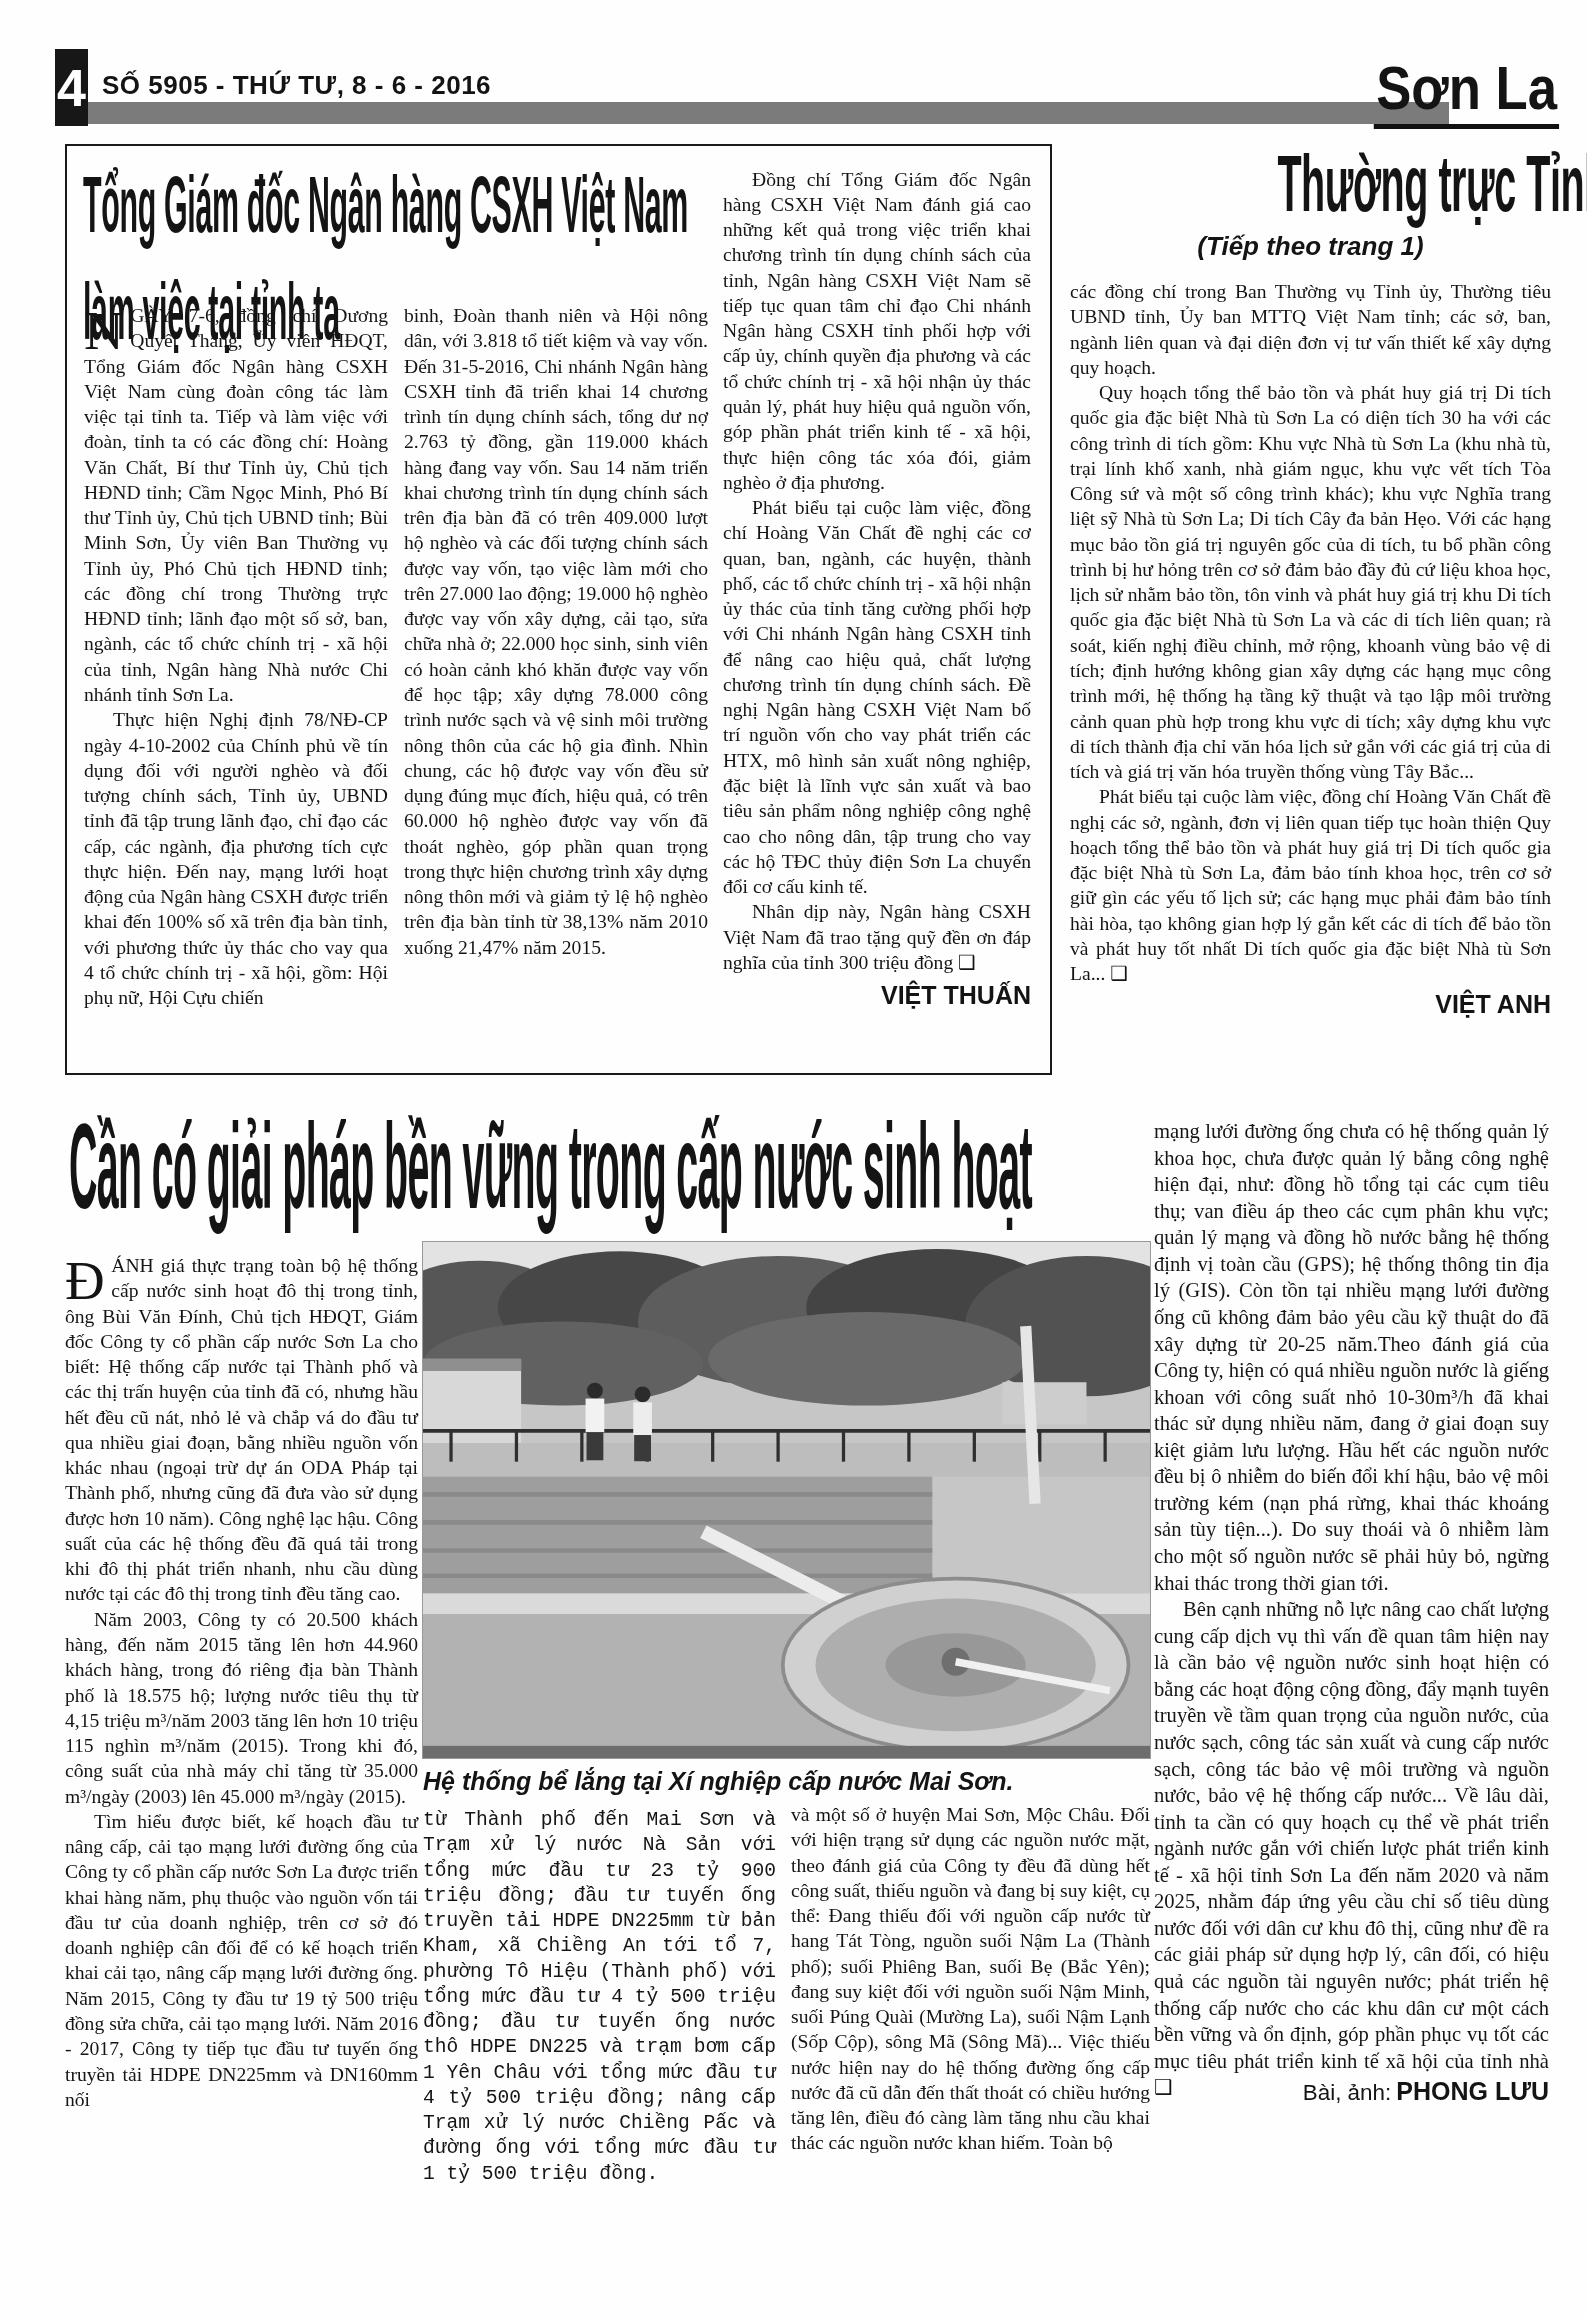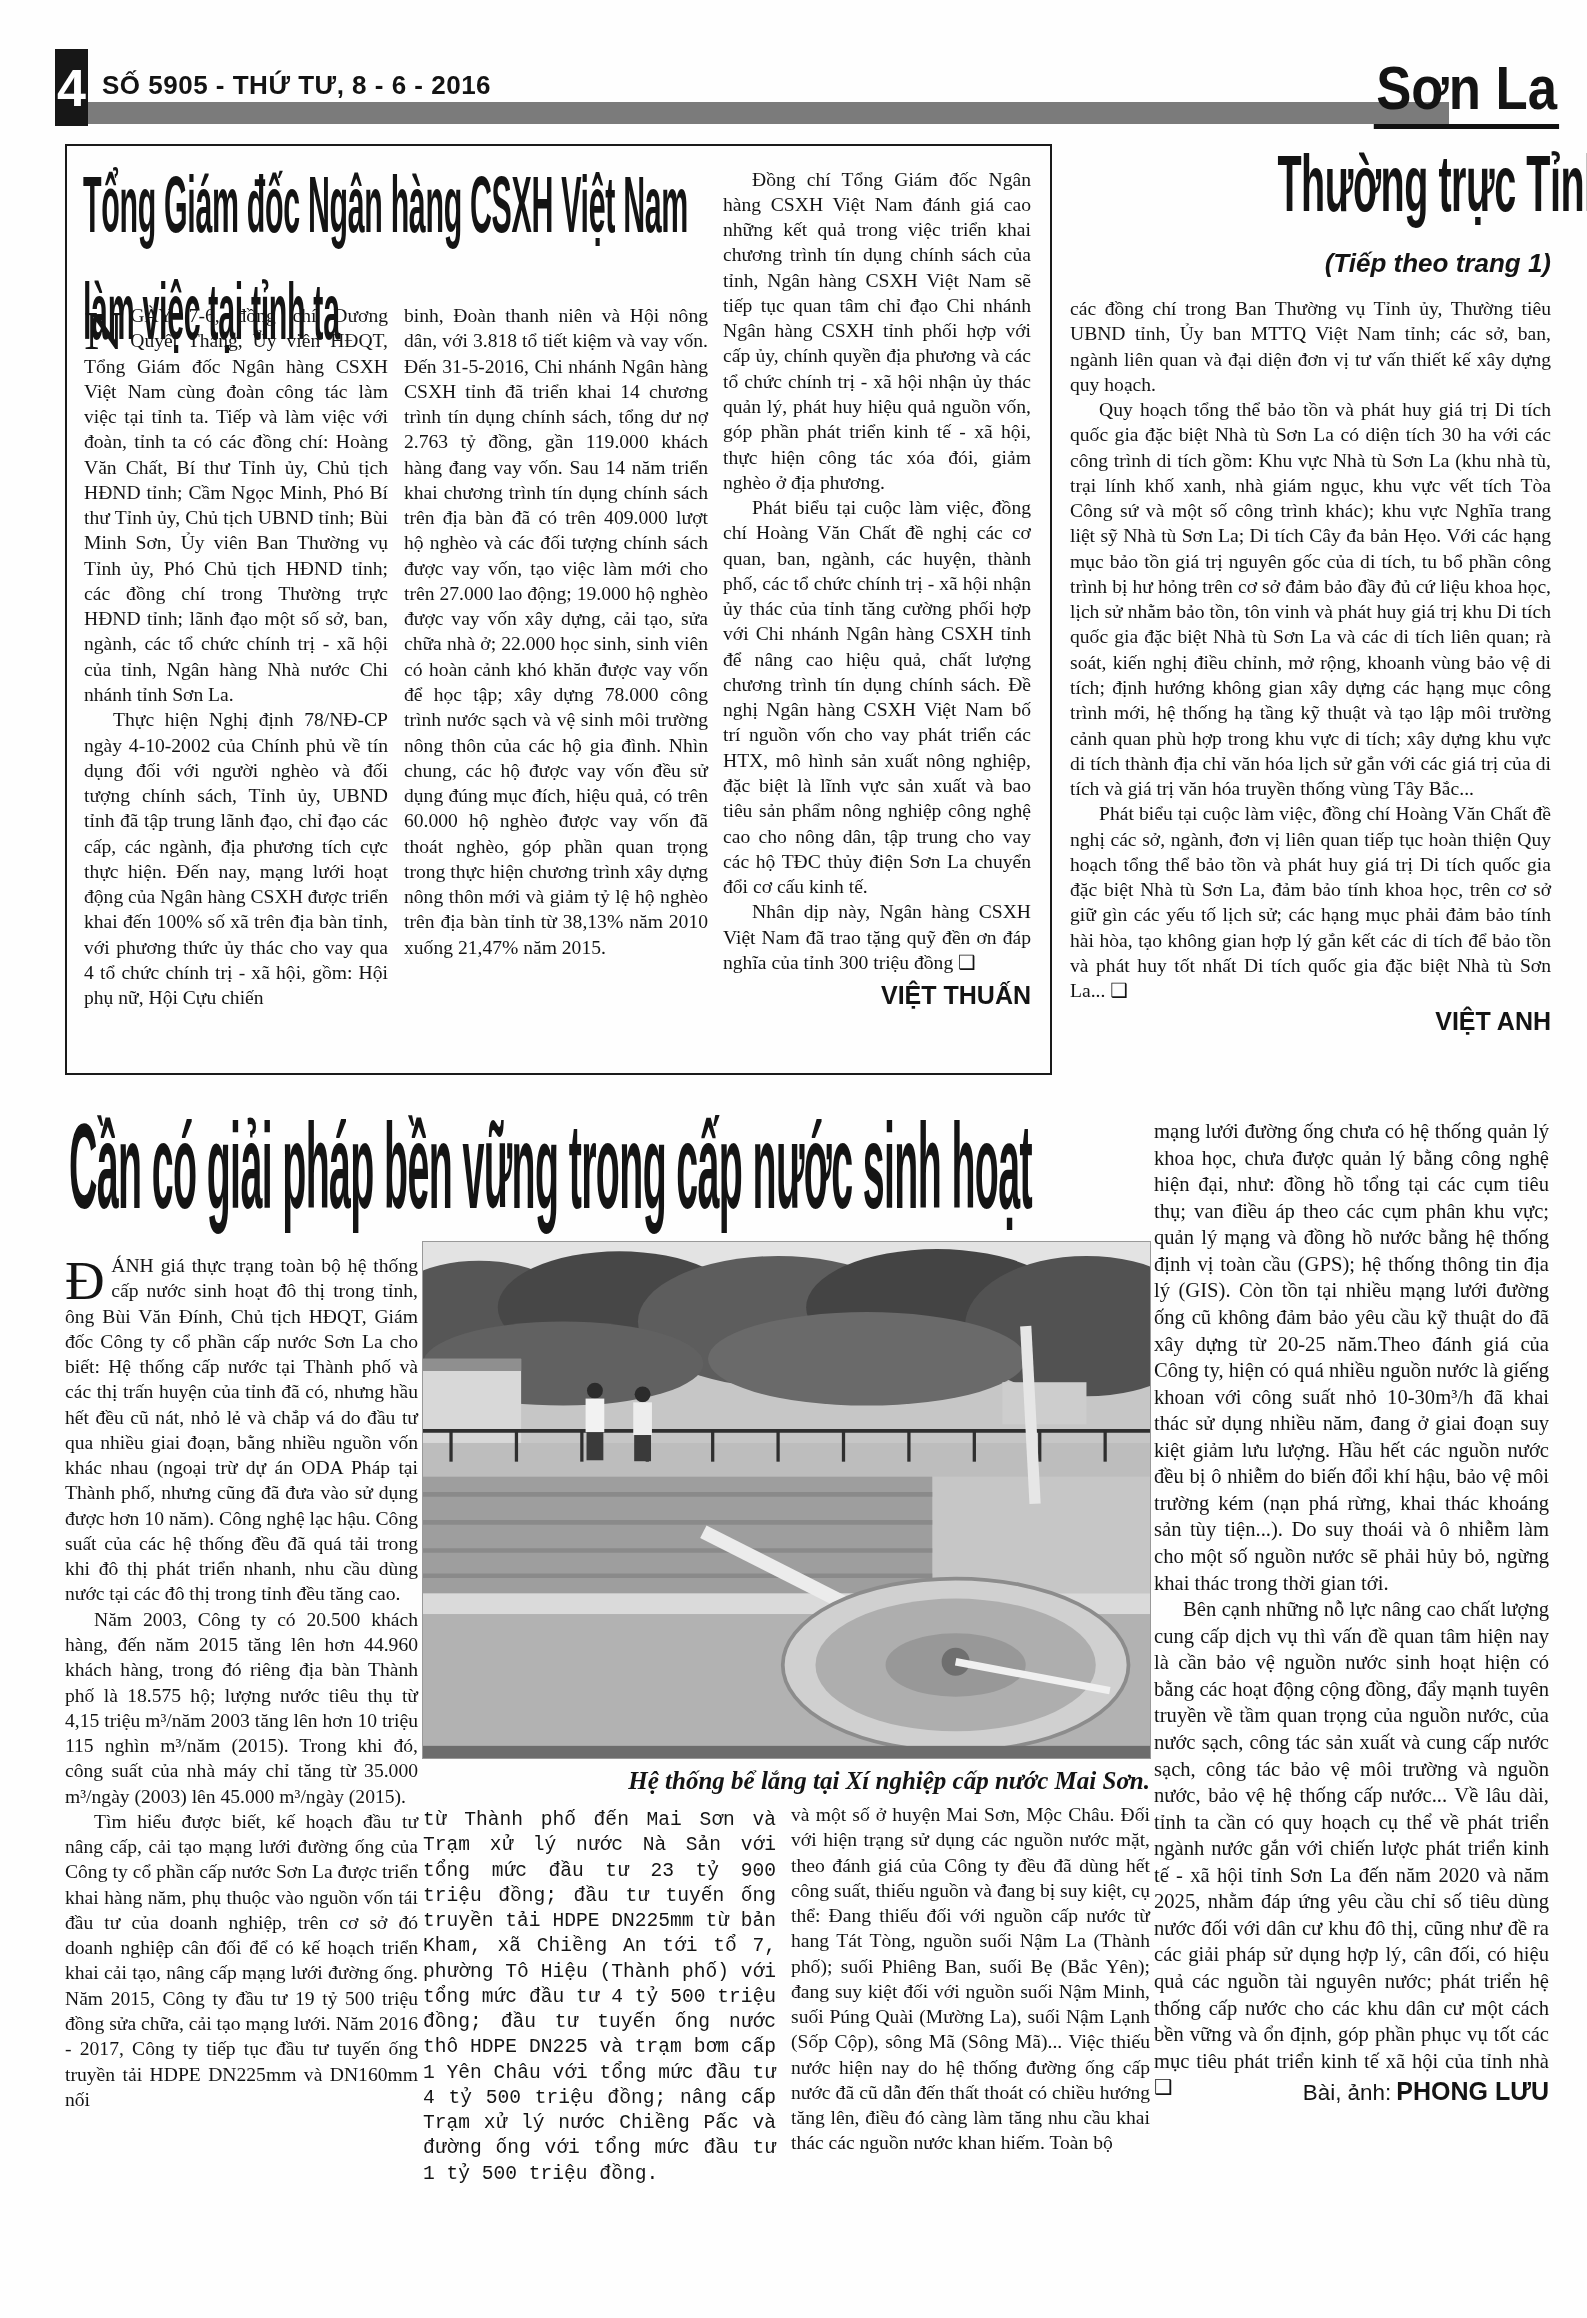--- a/index.html
+++ b/index.html
@@ -32,30 +32,30 @@
   .a1-title{position:absolute;left:16px;top:4.7px;line-height:1.34;}
   .a1-title .cond{font-size:80px;transform:scaleX(.38);transform-origin:0 50%;}
   .a1-col{position:absolute;}
   .a1-c1{left:17px;top:157px;width:304px;}
   .a1-c2{left:337px;top:157px;width:304px;}
   .a1-c3{left:656px;top:20.6px;width:308px;}
   
   .a2{position:absolute;left:1070px;top:138px;width:481px;}
   .a2-title{text-align:center;}
   .a2-title .cond{font-size:79px;transform:scaleX(.5);transform-origin:50% 50%;}
-  .a2-sub{text-align:right;font-family:"Liberation Sans",sans-serif;font-weight:bold;
-          font-style:italic;font-size:26px;margin-top:18px;}
+  .a2-sub{text-align:center;font-family:"Liberation Sans",sans-serif;font-weight:bold;
+          font-style:italic;font-size:26px;margin-top:1px;}
   .a2-body{margin-top:17px;}
   
   .a3-title{position:absolute;left:69px;top:1096px;}
   .a3-title .cond{font-size:121px;transform:scaleX(.325);transform-origin:0 50%;letter-spacing:-1.9px;}
   .a3-c1{position:absolute;left:65px;top:1253px;width:353px;}
   .a3-photo{position:absolute;left:423px;top:1242px;width:727px;height:516px;outline:0.9px solid #999;}
   .a3-caption{position:absolute;left:423px;top:1767px;width:727px;
-              font-family:Liberation Serif, serif;font-weight:bold;font-style:italic;font-size:25px;text-align:right;}
+              font-family:Liberation Sans, sans-serif;font-weight:bold;font-style:italic;font-size:25px;}
   .a3-c2{position:absolute;left:423px;top:1808px;width:353px;font-family:Liberation Mono, monospace;}
   .a3-c3{position:absolute;left:791px;top:1802px;width:359px;}
   .a3-c4{position:absolute;left:1154px;top:1118px;width:395px;font-size:20.6px;}
   .a3-c4 .byline-row{margin-top:-26px;}
   .byline-prefix{font-family:"Liberation Sans",sans-serif;font-weight:normal;font-size:22.4px;}
 </style>
 </head>
 <body>
 
 <div class="page">

